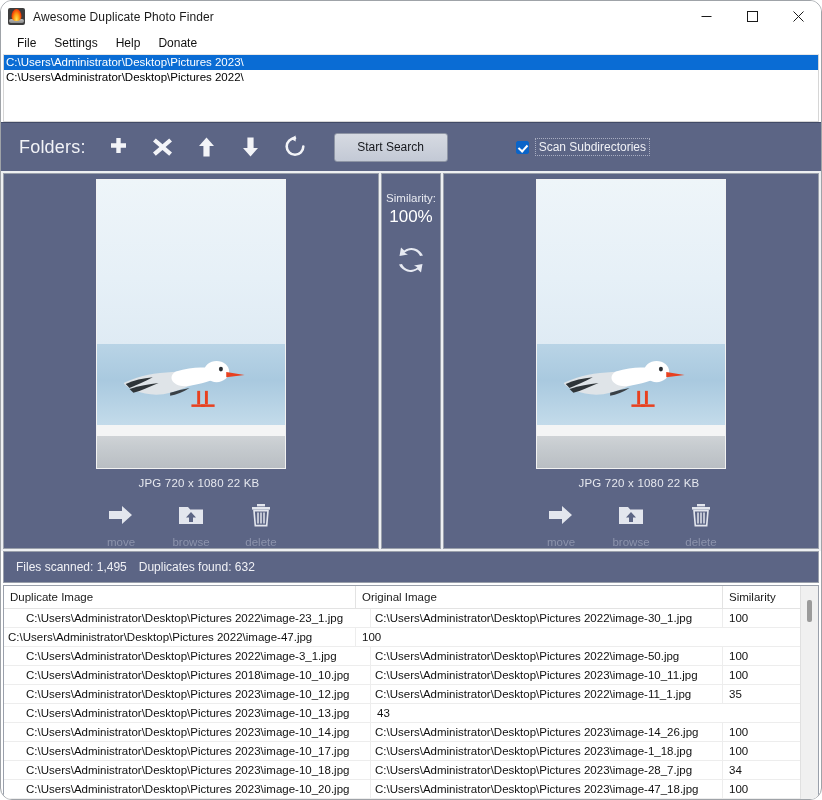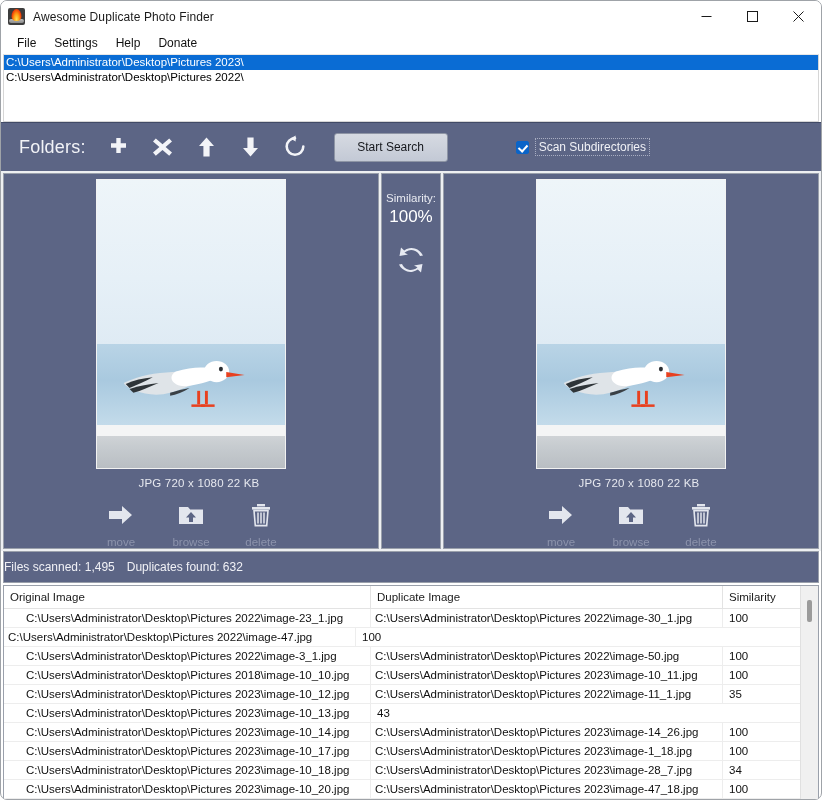--- a/index.html
+++ b/index.html
@@ -11,21 +11,21 @@
     font-family: "Liberation Sans", sans-serif;
     overflow: hidden;
     -webkit-font-smoothing: antialiased;
   }
   .window {
     position: relative;
     width: 822px; height: 800px;
     box-sizing: border-box;
     background: #ffffff;
     border: 1px solid #9fa3a8;
-    border-radius: 7px;
+    border-radius: 12px;
     overflow: hidden;
     display: flex;
     flex-direction: column;
   }
 
   
   .titlebar {
     height: 31px;
     flex: 0 0 31px;
     background: #ffffff;
@@ -295,20 +295,21 @@
 
   
   .statusbar {
     flex: 0 0 32px;
     margin: 0 2px;
     background: #5c6585;
     border: 1px solid #9aa0ab;
     box-sizing: border-box;
     display: flex;
     align-items: center;
+    padding-left: 12px;
     color: #f0f1f6;
     font-size: 12px;
   }
   .status-sep { display: inline-block; width: 12px; }
 
   
   .results {
     flex: 1 1 auto;
     margin: 2px 2px 0 2px;
     border: 1px solid #9aa0ab;
@@ -601,22 +602,22 @@
 
   <div class="statusbar">
     <span>Files scanned: 1,495</span>
     <span class="status-sep"></span>
     <span>Duplicates found: 632</span>
   </div>
 
   <div class="results">
     <div class="grid">
       <div class="thead">
+        <div class="th col-dup">Duplicate Image</div>
         <div class="th col-orig">Original Image</div>
-        <div class="th col-dup">Duplicate Image</div>
         <div class="th col-sim">Similarity</div>
       </div>
       <div class="tbody">
 
         <div class="trow">
           <div class="td col-orig">C:\Users\Administrator\Desktop\Pictures 2022\image-23_1.jpg</div>
           <div class="td col-dup">C:\Users\Administrator\Desktop\Pictures 2022\image-30_1.jpg</div>
           <div class="td col-sim">100</div>
         </div>
         <div class="trow">

